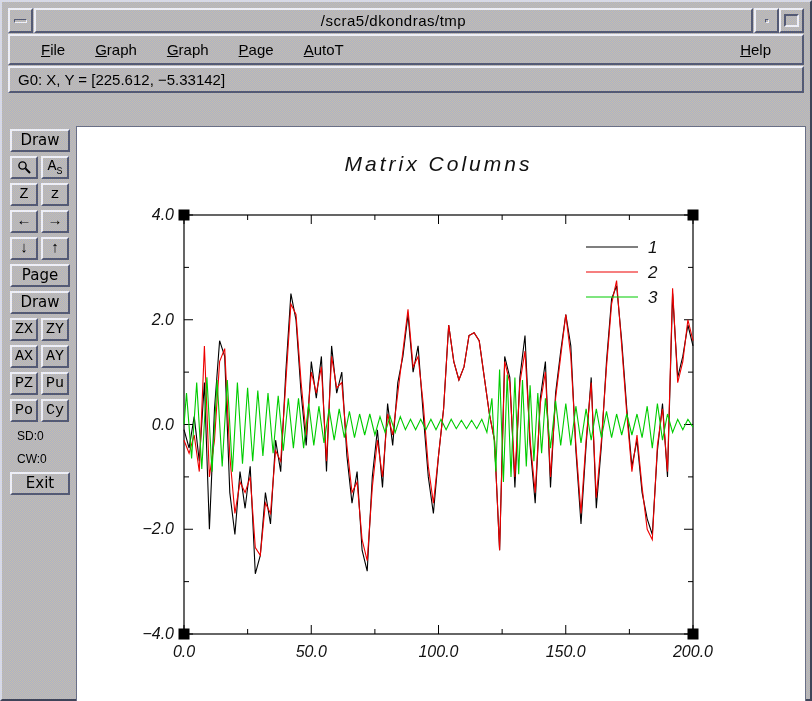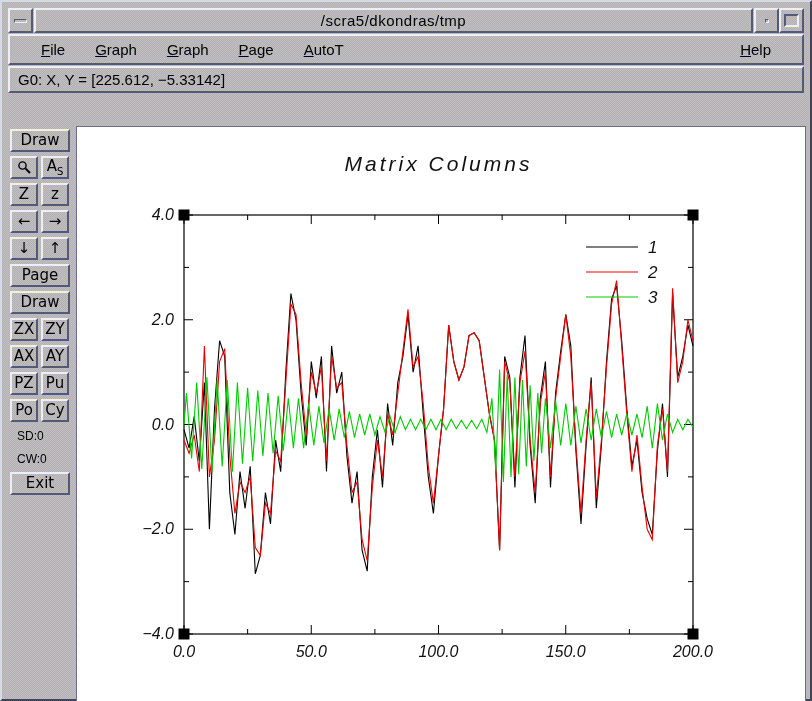--- a/index.html
+++ b/index.html
@@ -54,21 +54,21 @@
   
   .main { display: flex; height: 695px; margin-top: 33px; }
   .toolbar { width: 68px; padding: 3px 2px 0 2px; flex: none; }
   .tool-row { display: flex; gap: 3px; margin-bottom: 4px; }
   .btn {
     display: flex; align-items: center; justify-content: center;
     font-size: 15px; line-height: 1; height: 23px;
     font-family: "DejaVu Sans","Liberation Sans",sans-serif;
   }
   .btn.wide { width: 60px; }
-  .btn.small { width: 28px; flex: none; }
+  .btn.small { width: 28px; flex: none; font-family: Liberation Mono, monospace; }
   .tool-label { font-size: 12px; padding: 3px 0 3px 7px; margin-bottom: 3px; }
   .sub { font-size: 10px; vertical-align: sub; }
 
   .canvas {
     flex: 1; background: #ffffff; position: relative;
     border: 1px solid #6a6f85;
     font-style: italic;
   }
   .canvas svg { display: block; }
 </style>

